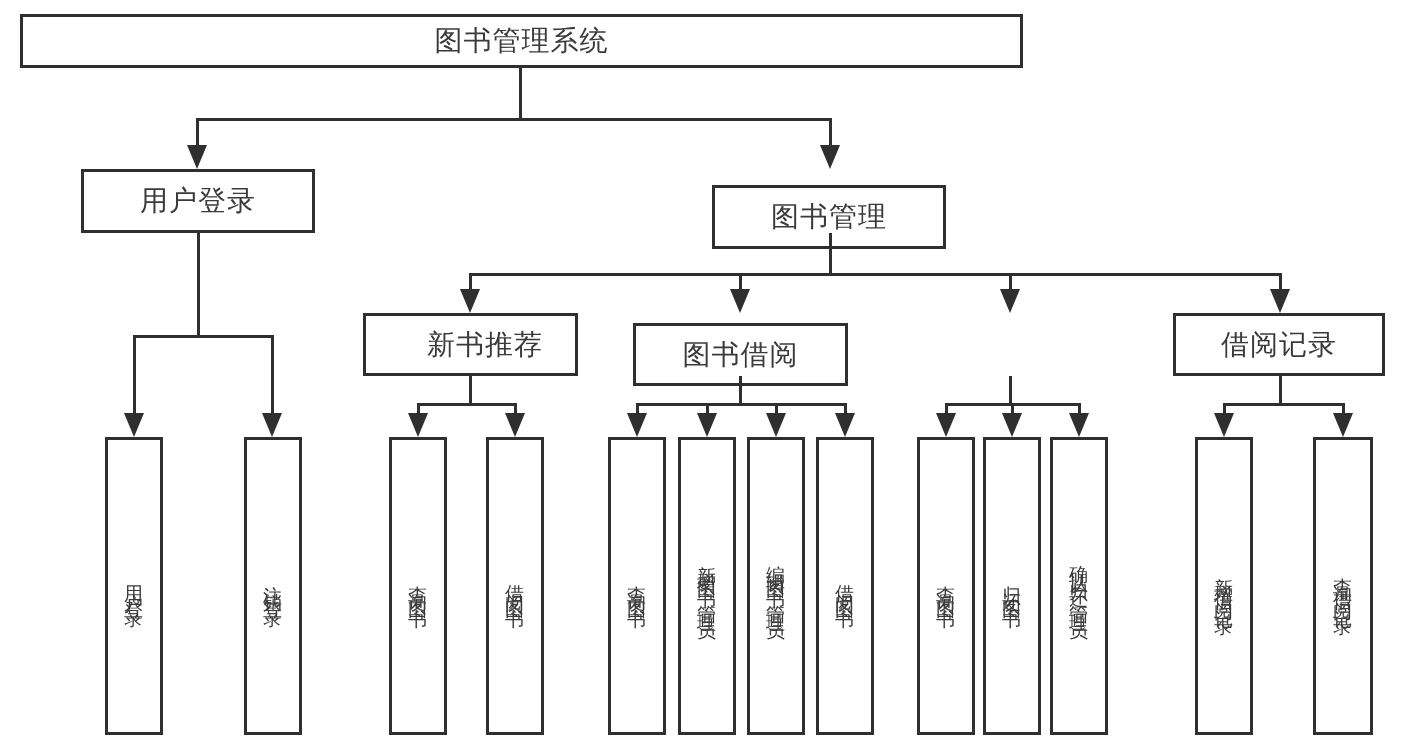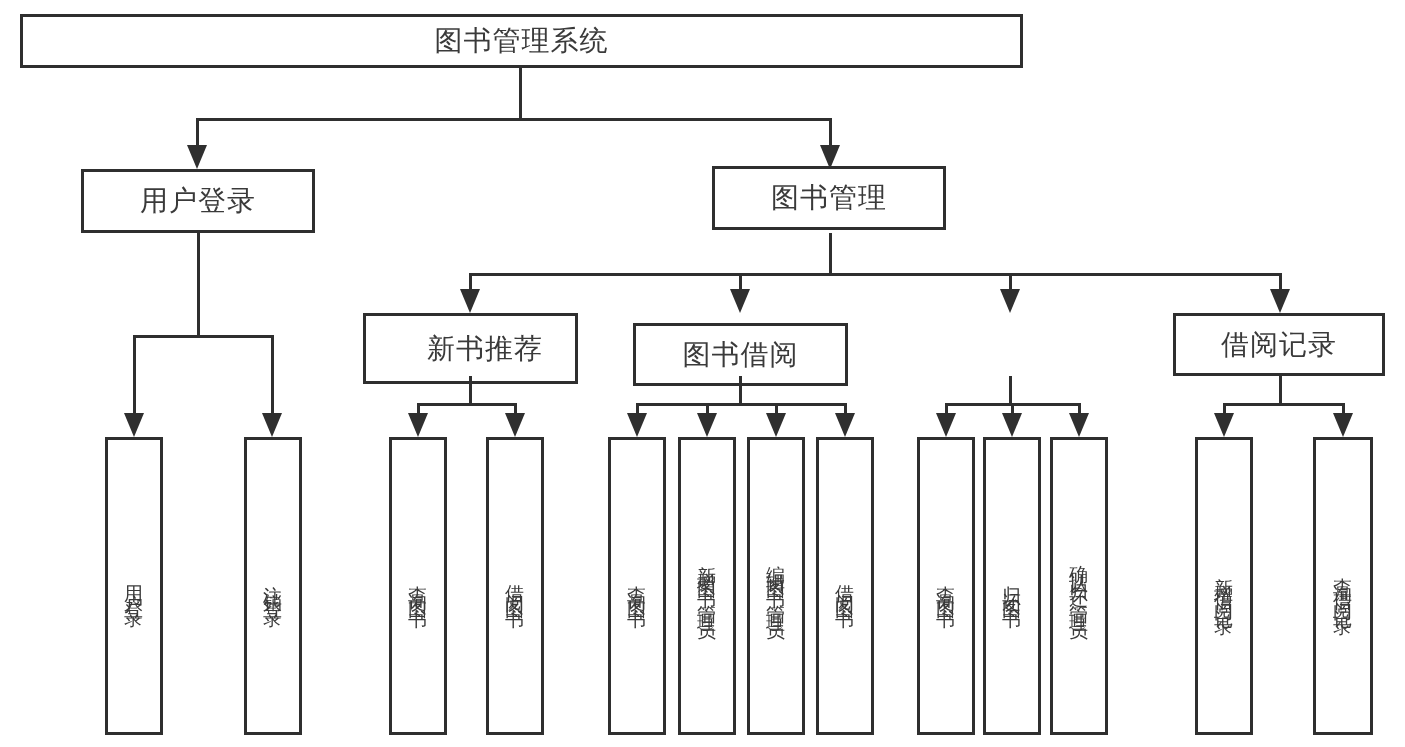--- a/index.html
+++ b/index.html
@@ -79,25 +79,25 @@
 <div id="stage">
 
   <div class="box box-h" style="left:20px;top:14px;width:1003px;height:54px;">
     <span>图书管理系统</span>
   </div>
 
   <div class="box box-h" style="left:81px;top:169px;width:234px;height:64px;">
     <span>用户登录</span>
   </div>
 
-  <div class="box box-h" style="left:712px;top:166px;width:234px;height:64px;">
+  <div class="box box-h" style="left:712px;top:185px;width:234px;height:64px;">
     <span>图书管理</span>
   </div>
 
-  <div class="box box-h" style="left:363px;top:313px;width:215px;height:71px;padding-left:29px;">
+  <div class="box box-h" style="left:363px;top:313px;width:215px;height:63px;padding-left:29px;">
     <span>新书推荐</span>
   </div>
 
   <div class="box box-h" style="left:633px;top:323px;width:215px;height:63px;">
     <span>图书借阅</span>
   </div>
 
 
   <div class="box box-h" style="left:1173px;top:313px;width:212px;height:63px;">
     <span>借阅记录</span>

